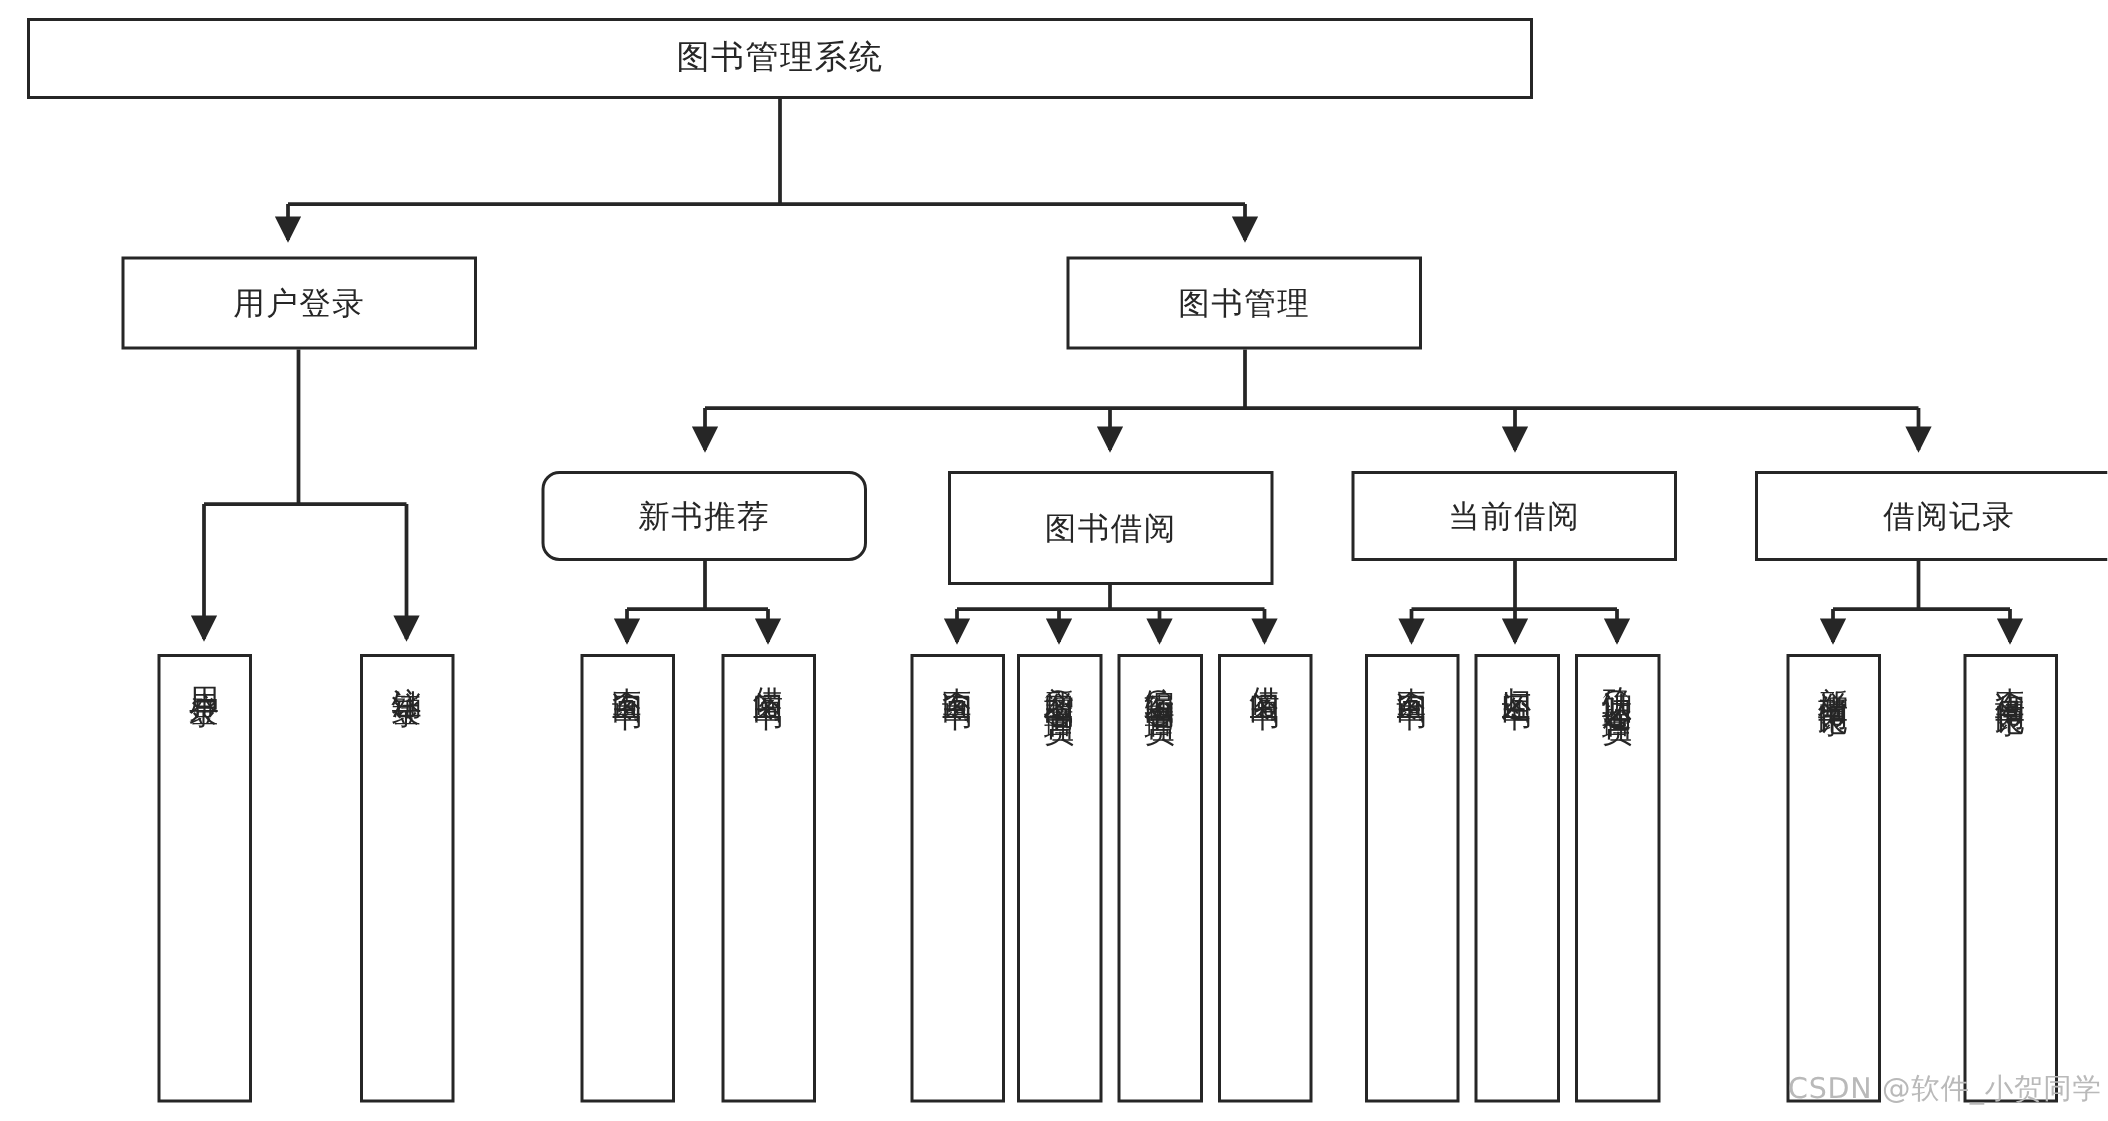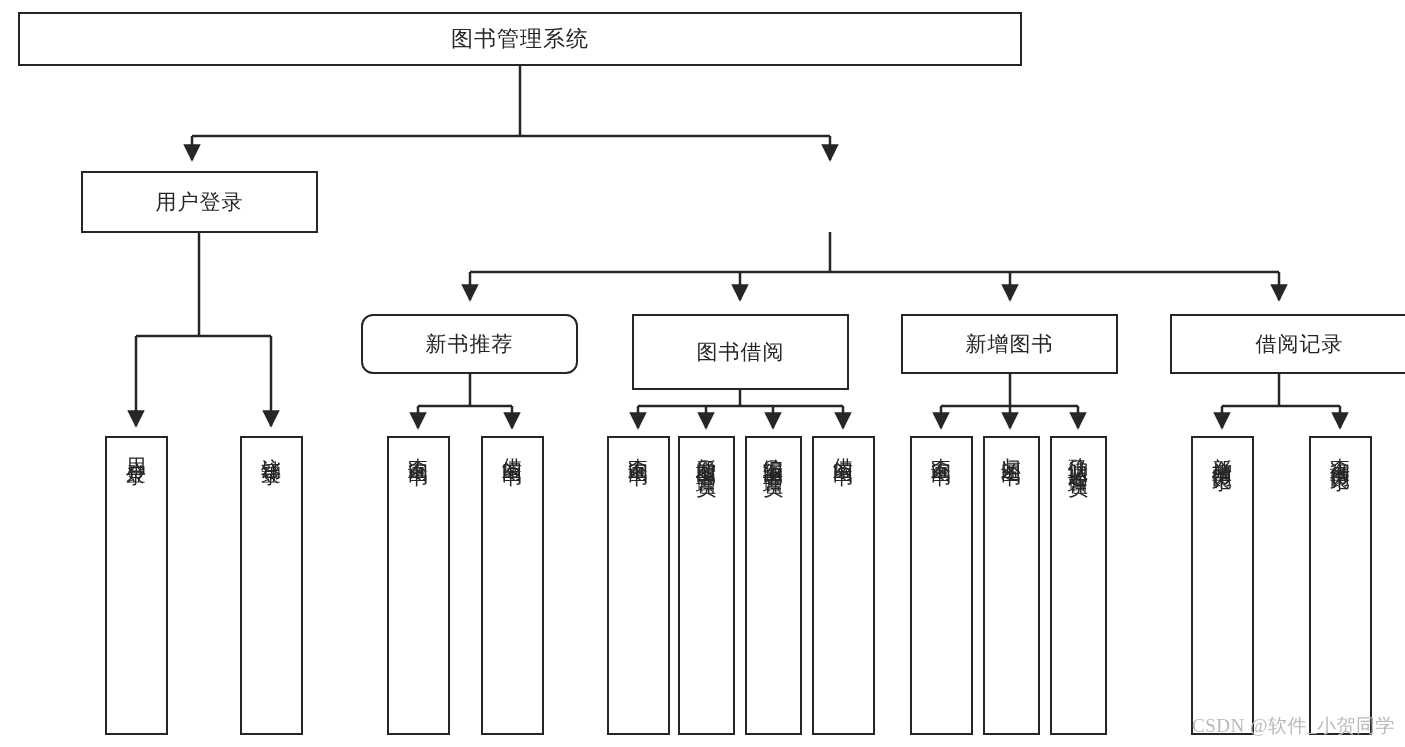--- a/index.html
+++ b/index.html
@@ -11,21 +11,20 @@
   body {
     font-family: "DejaVu Sans", "Liberation Sans", sans-serif;
     color: #1f1f1f;
   }
   #canvas {
     position: relative;
     width: 1405px;
     height: 747px;
     background: #ffffff;
     overflow: hidden;
-    font-family: Liberation Serif, serif;
   }
   #edges {
     position: absolute;
     left: 0;
     top: 0;
     width: 1405px;
     height: 747px;
     pointer-events: none;
   }
   .node {
@@ -127,29 +126,32 @@
     </g>
   </svg>
 
   <div class="node root" style="left:18px; top:12px; width:1004px; height:54px;">
     <span class="node-label">图书管理系统</span>
   </div>
 
   <div class="node" style="left:81px; top:171px; width:237px; height:62px;">
     <span class="node-label">用户登录</span>
   </div>
+  <div class="node" style="left:711px; top:171px; width:237px; height:62px;">
+    <span class="node-label">图书管理</span>
+  </div>
 
   <div class="node" style="left:361px; top:314px; width:217px; height:60px;border-radius:12px;">
     <span class="node-label">新书推荐</span>
   </div>
   <div class="node" style="left:632px; top:314px; width:217px; height:76px;">
     <span class="node-label">图书借阅</span>
   </div>
   <div class="node" style="left:901px; top:314px; width:217px; height:60px;">
-    <span class="node-label">新增图书</span>
+    <span class="node-label">当前借阅</span>
   </div>
   <div class="node" style="left:1170px; top:314px; width:259px; height:60px;">
     <span class="node-label">借阅记录</span>
   </div>
 
   <div class="node vertical" style="left:105px; top:436px; width:63px; height:299px;">
     <span class="node-label">用户登录</span>
   </div>
   <div class="node vertical" style="left:240px; top:436px; width:63px; height:299px;">
     <span class="node-label">注销登录</span>

